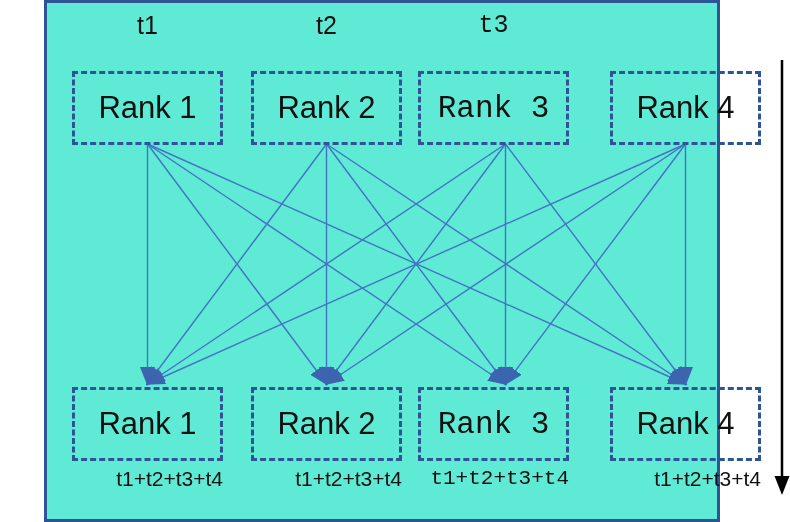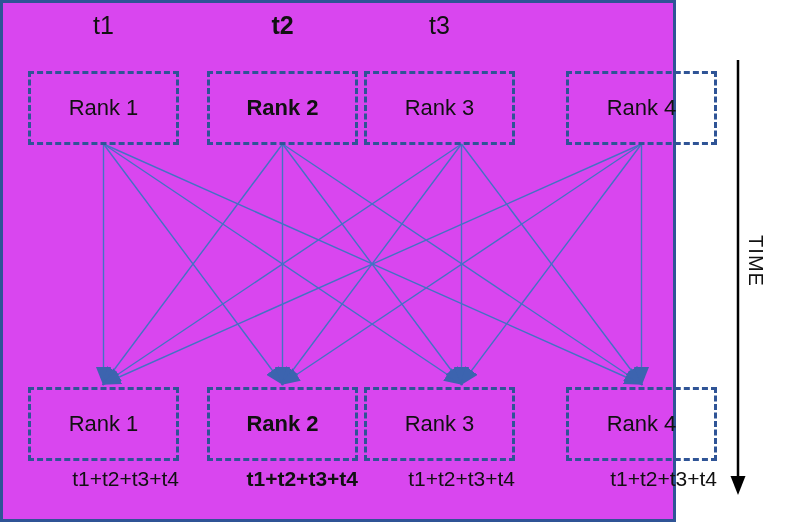--- a/index.html
+++ b/index.html
@@ -14,45 +14,46 @@
   body {
     width: 790px; height: 522px; overflow: hidden;
     background: #ffffff;
     font-family: "Liberation Sans", sans-serif;
   }
   .canvas {
     position: relative;
     width: 676px; height: 522px;
     box-sizing: border-box;
     border: 3px solid var(--outer-border);
-    background: #d946ef;
+    background: #5eead4;
+    margin-left: 44px;
   }
   .overlay {
     position: absolute; left: 0; top: 0;
     width: 790px; height: 522px;
     pointer-events: none;
   }
   .t-label {
     position: absolute; top: 8px; width: 151px;
     text-align: center;
     font-size: 25px; color: var(--text);
   }
   .rank-box {
     position: absolute; width: 151px; height: 74px;
     box-sizing: border-box;
     border: 3px dashed var(--box-border);
     display: flex; align-items: center; justify-content: center;
-    font-size: 22px; color: var(--text);
+    font-size: 31px; color: var(--text);
     background: transparent;
   }
   .row-top .rank-box { top: 68px; }
   .row-bottom .rank-box { top: 384px; }
   .col-0 { left: 25px; }
-  .col-1 { left: 204px; font-weight: bold; }
-  .col-2 { left: 361px; }
+  .col-1 { left: 204px; }
+  .col-2 { left: 371px; font-family: Liberation Mono, monospace; }
   .col-3 { left: 563px; }
   .sum-label {
     position: absolute; top: 464px; width: 151px;
     text-align: right;
     font-size: 21px; color: var(--text);
   }
   .time-label {
     position: absolute;
     left: 713px; top: 248px;
     width: 80px; height: 20px; line-height: 20px;

